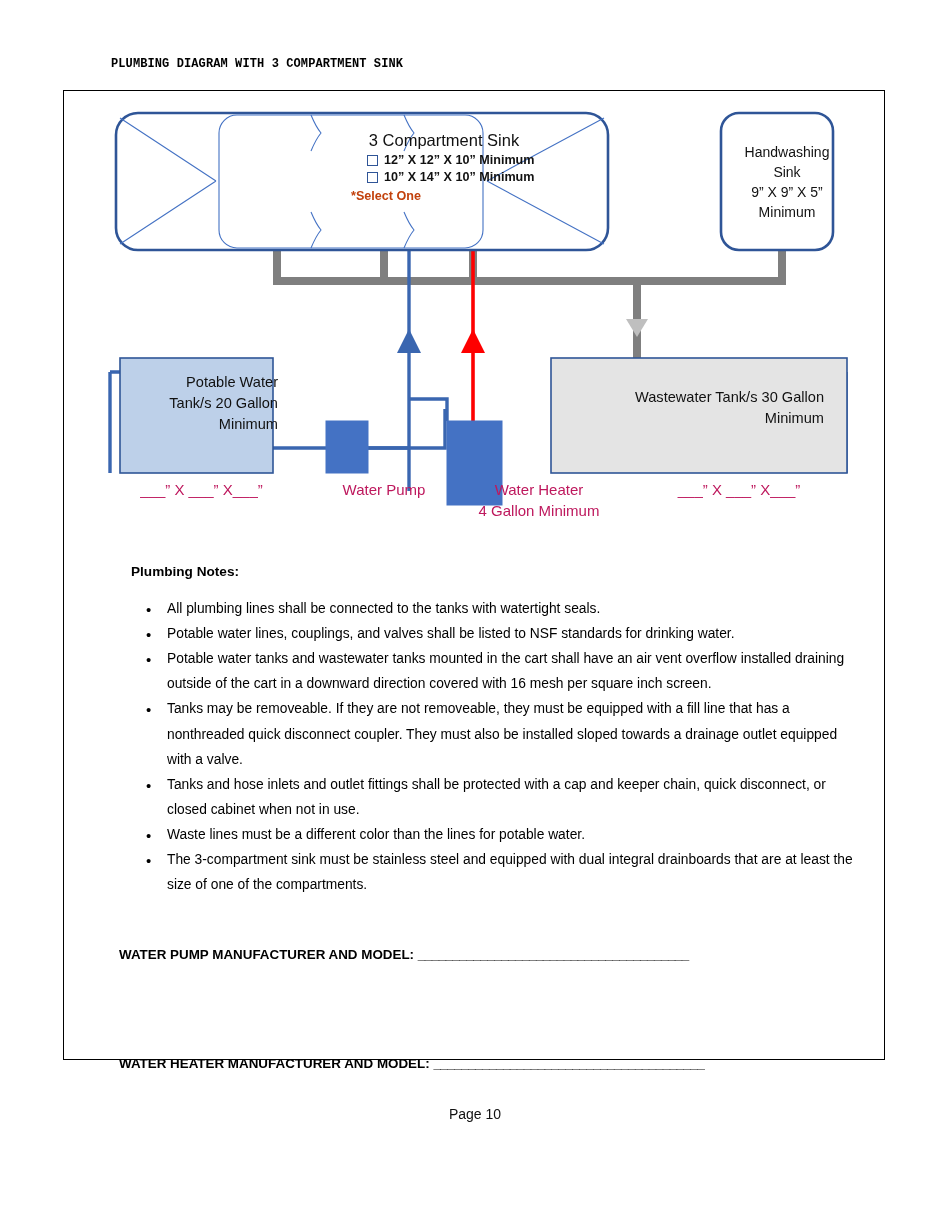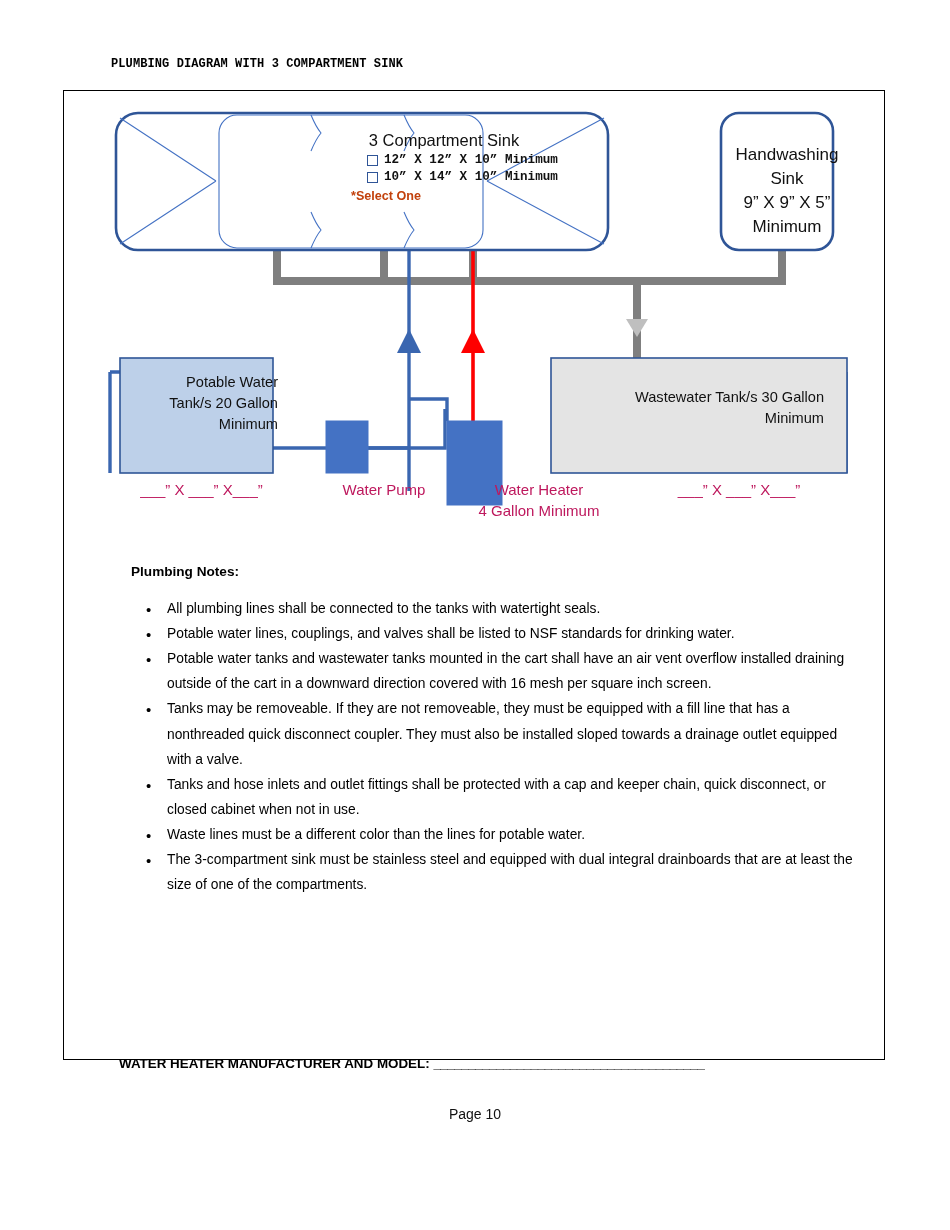--- a/index.html
+++ b/index.html
@@ -64,21 +64,20 @@
     margin-bottom: 2px;
   }
   .sink-opt {
     display: flex;
     align-items: center;
     font-size: 12.6px;
     font-weight: bold;
     margin-left: 58px;
     line-height: 1.35;
     color: #111;
-    font-family: Liberation Mono, monospace;
   }
   .cbox {
     width: 11px;
     height: 11px;
     border: 1.4px solid #2f5597;
     box-sizing: border-box;
     margin-right: 6px;
     background: #fff;
     flex: 0 0 auto;
   }
@@ -89,21 +88,21 @@
     margin-top: 3px;
     color: #c2410c;
   }
 
   .hw-label {
     position: absolute;
     left: 663px;
     top: 52px;
     width: 120px;
     text-align: center;
-    font-size: 17px;
+    font-size: 14px;
     line-height: 1.42;
     color: #111;
   }
 
   .tank-label {
     position: absolute;
     text-align: right;
     font-size: 14.6px;
     line-height: 1.45;
     color: #111;
@@ -307,20 +306,23 @@
   <div class="notes">
     <div class="note-item">All plumbing lines shall be connected to the tanks with watertight seals.</div>
     <div class="note-item">Potable water lines, couplings, and valves shall be listed to NSF standards for drinking water.</div>
     <div class="note-item">Potable water tanks and wastewater tanks mounted in the cart shall have an air vent overflow installed draining outside of the cart in a downward direction covered with 16 mesh per square inch screen.</div>
     <div class="note-item">Tanks may be removeable.  If they are not removeable, they must be equipped with a fill line that has a nonthreaded quick disconnect coupler.  They must also be installed sloped towards a drainage outlet equipped with a valve.</div>
     <div class="note-item">Tanks and hose inlets and outlet fittings shall be protected with a cap and keeper chain, quick disconnect, or closed cabinet when not in use.</div>
     <div class="note-item">Waste lines must be a different color than the lines for potable water.</div>
     <div class="note-item">The 3-compartment sink must be stainless steel and equipped with dual integral drainboards that are at least the size of one of the compartments.</div>
   </div>
 
+  <div class="mfg mfg-pump">
+    <span>WATER PUMP MANUFACTURER AND MODEL: </span><span class="blank">_______________________________________</span>
+  </div>
 
   <div class="mfg mfg-heater">
     <span>WATER HEATER MANUFACTURER AND MODEL: </span><span class="blank">_______________________________________</span>
   </div>
 
 </div>
 
 <div class="footer">Page 10</div>
 
 </body></html>

